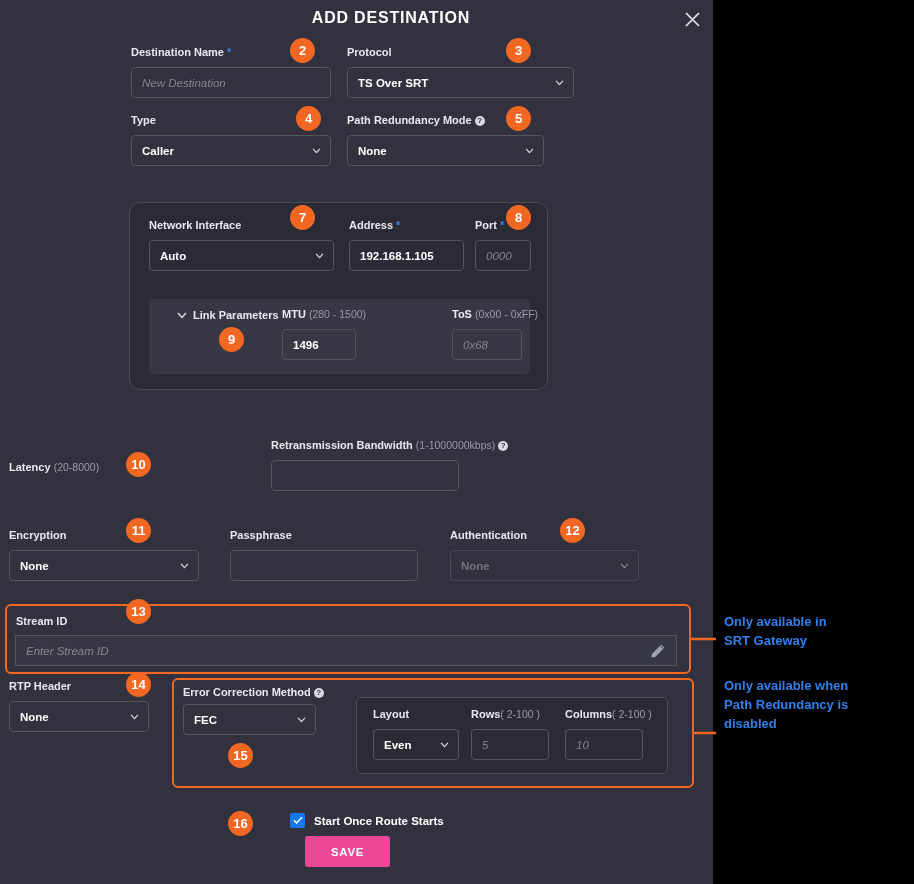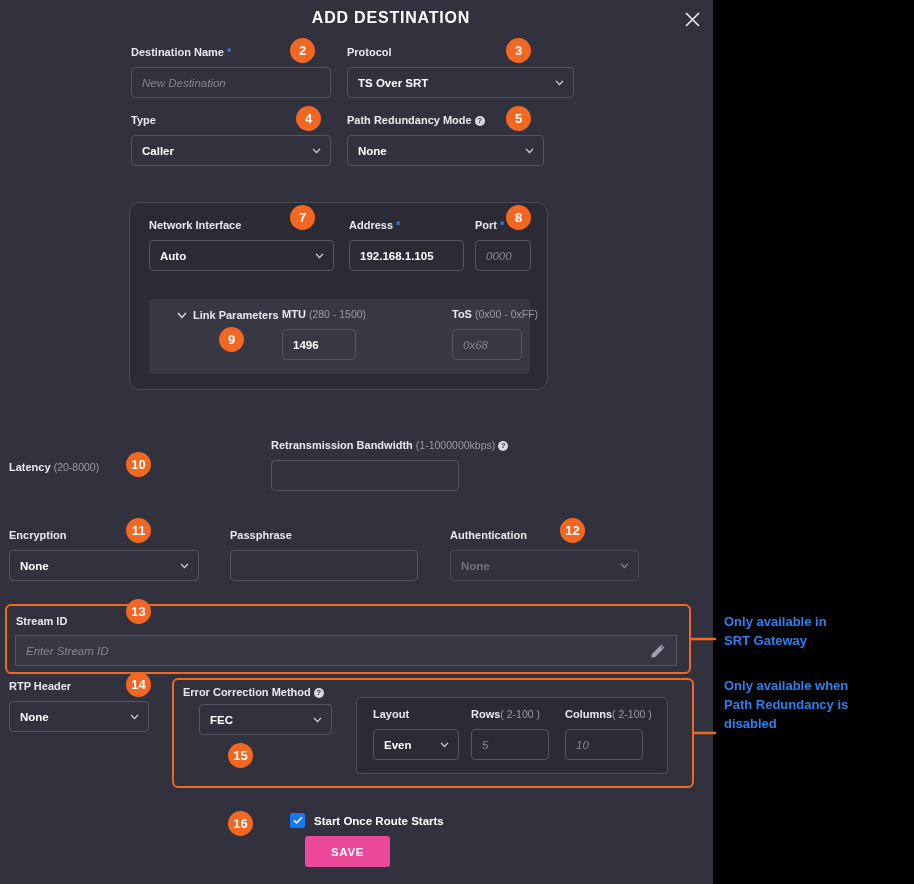--- a/index.html
+++ b/index.html
@@ -394,21 +394,21 @@
     <div class="ctrl" style="margin-top:8px; width:140px;">
       <span>None</span>
       <svg class="chev" viewBox="0 0 10 7">
           <path d="M1 1 L5 5.4 L9 1" stroke="#d8d8e0" stroke-width="1.5" fill="none"></path>
         </svg>
     </div>
   </div>
 
   <div class="hl" id="hl-fec">
     <div class="lbl" style="position:absolute; left:9px; top:6px;"><span>Error Correction Method</span> <span class="qmark">?</span></div>
-    <div class="ctrl" style="position:absolute; left:9px; top:24px; width:133px;margin-left:16px;">
+    <div class="ctrl" style="position:absolute; left:9px; top:24px; width:133px;">
       <span>FEC</span>
       <svg class="chev" viewBox="0 0 10 7">
           <path d="M1 1 L5 5.4 L9 1" stroke="#d8d8e0" stroke-width="1.5" fill="none"></path>
         </svg>
     </div>
 
     <div id="fec-sub">
       <div class="fld" style="left:16px; top:10px; width:86px;">
         <div class="lbl">Layout</div>
         <div class="ctrl" style="margin-top:8px; width:86px;">

